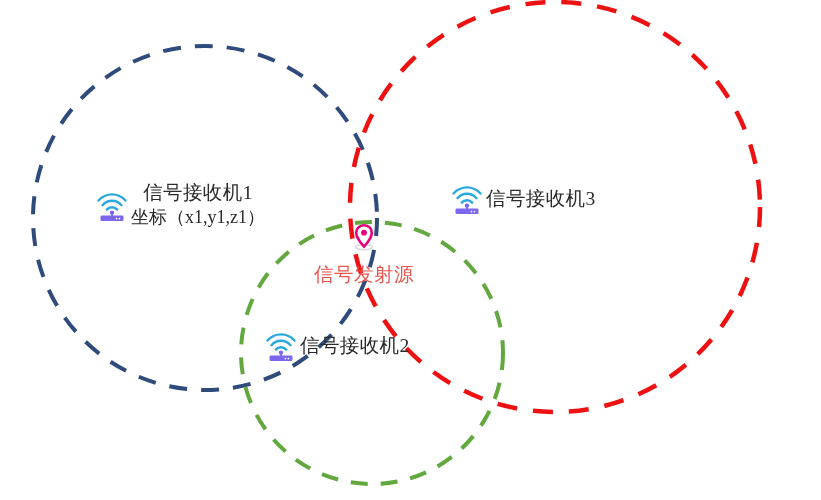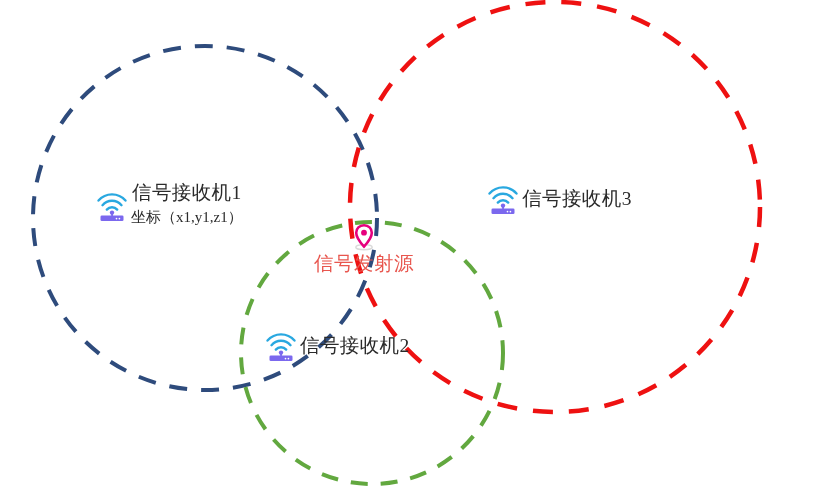--- a/index.html
+++ b/index.html
@@ -36,30 +36,31 @@
   }
   .node-label {
     font-family: "Liberation Serif", "DejaVu Serif", serif;
     font-size: 19.5px;
     line-height: 25px;
     color: #2b2b2b;
     letter-spacing: 0.4px;
     text-align: center;
   }
   .node-label .coord {
-    font-size: 15px;
+    font-size: 18px;
     letter-spacing: 0px;
     font-family: Liberation Serif, serif;
   }
   .source {
     position: absolute;
     display: flex;
     flex-direction: column;
     align-items: center;
     white-space: nowrap;
+    gap: 11px;
   }
   .pin-icon {
     display: block;
     line-height: 0;
   }
   .source-label {
     font-family: "Liberation Serif", "DejaVu Serif", serif;
     font-size: 19.5px;
     line-height: 22px;
     color: #e8564e;
@@ -118,21 +119,21 @@
         <rect x="7.5" y="27.4" width="23" height="5.6" rx="1.3" fill="#7b68ee"></rect>
         <circle cx="23.5" cy="30.6" r="0.85" fill="#ffffff"></circle>
         <circle cx="26.4" cy="30.6" r="0.85" fill="#ffffff"></circle>
       </svg>
     </span>
     <div class="node-label">
       <div>信号接收机2</div>
     </div>
   </div>
 
-  <div class="node" id="node-3" style="left: 448px; top: 181px; width: 220px; justify-content: center;">
+  <div class="node" id="node-3" style="left: 448px; top: 181px; width: 220px;">
     <span class="router-icon">
       <svg width="38" height="34" viewBox="0 0 38 34">
         <g fill="none" stroke="#29a8e0" stroke-width="2.4" stroke-linecap="round">
           <path d="M5.5 12.5 A 18 18 0 0 1 32.5 12.5"></path>
           <path d="M9.5 17.2 A 12.5 12.5 0 0 1 28.5 17.2"></path>
           <path d="M13.8 21.6 A 7 7 0 0 1 24.2 21.6"></path>
         </g>
         <circle cx="19" cy="24.6" r="2.2" fill="#7b68ee"></circle>
         <rect x="18.1" y="23.5" width="1.9" height="4.4" fill="#7b68ee"></rect>
         <rect x="7.5" y="27.4" width="23" height="5.6" rx="1.3" fill="#7b68ee"></rect>

